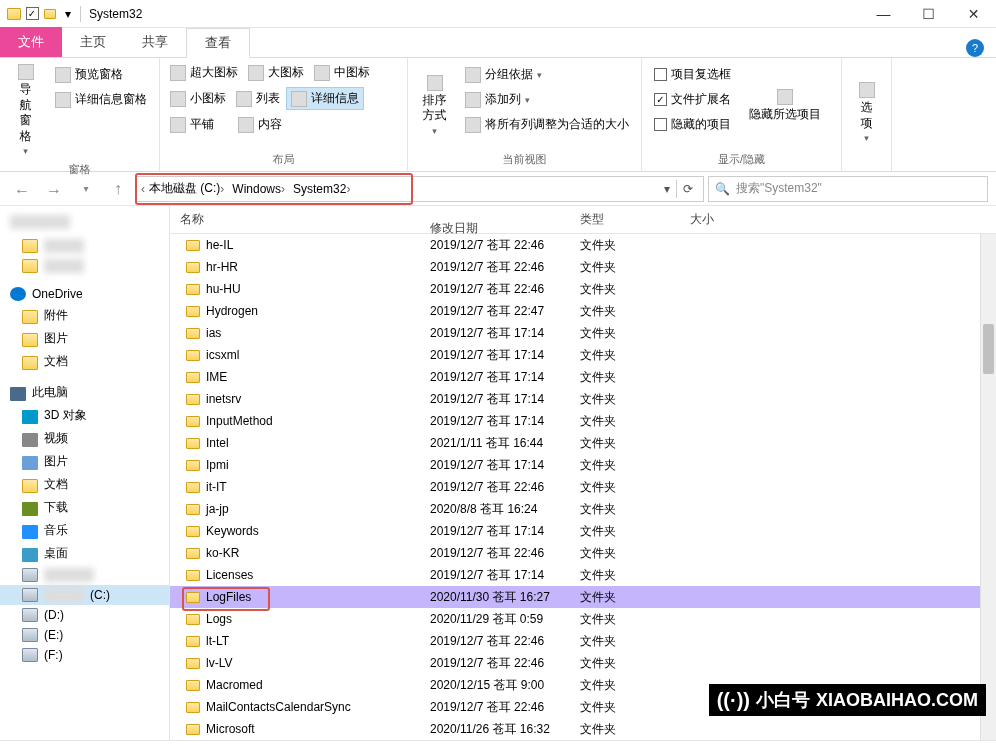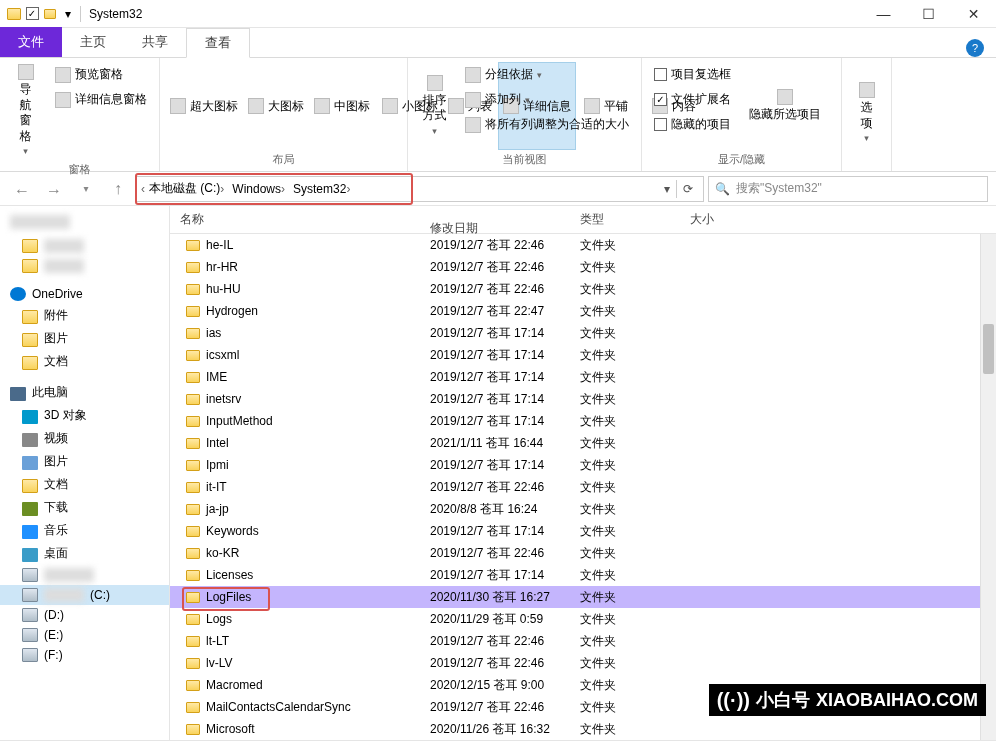--- a/index.html
+++ b/index.html
@@ -6,21 +6,21 @@
 body { width: 996px; height: 744px; background: #fff; font-size: 12px; color: #000; position: relative; overflow: hidden; }
 .titlebar { height: 28px; display: flex; align-items: center; border-bottom: 1px solid #e5e5e5; }
 .qat { display: flex; align-items: center; padding-left: 6px; gap: 2px; }
 .qat-icon { width: 16px; height: 16px; display: flex; align-items: center; justify-content: center; }
 .folder-icon { width: 14px; height: 12px; background: linear-gradient(#ffe9a6,#f9d35b); border: 1px solid #d4a017; border-radius: 1px; display: inline-block; }
 .folder-icon-sm { width: 14px; height: 11px; background: linear-gradient(#ffe9a6,#f9d35b); border: 1px solid #d4a017; border-radius: 1px; display: inline-block; flex-shrink: 0; }
 .title-text { flex: 1; text-align: left; padding-left: 6px; font-size: 12px; }
 .win-controls { display: flex; }
 .win-btn { width: 45px; height: 28px; display: flex; align-items: center; justify-content: center; color: #333; font-size: 14px; }
 .tabs { display: flex; height: 30px; align-items: flex-end; border-bottom: 1px solid #dadada; background: #fff; }
-.file-tab { background: #6d28d9; color: #fff; padding: 6px 18px; font-size: 13px; height: 30px; display: flex; align-items: center; }
+.file-tab { background: #ec4899; color: #fff; padding: 6px 18px; font-size: 13px; height: 30px; display: flex; align-items: center; }
 .tab { padding: 6px 18px; font-size: 13px; height: 30px; display: flex; align-items: center; color: #444; }
 .tab.active { border: 1px solid #dadada; border-bottom: 1px solid #fff; margin-bottom: -1px; background: #fff; }
 .help-icon { margin-left: auto; margin-right: 12px; width: 18px; height: 18px; border-radius: 50%; background: #1979ca; color: #fff; display: flex; align-items: center; justify-content: center; font-size: 11px; }
 .ribbon { height: 114px; display: flex; border-bottom: 1px solid #dadada; background: #fff; }
 .ribbon-group { display: flex; flex-direction: column; border-right: 1px solid #e5e5e5; padding: 4px 6px 2px; }
 .ribbon-group-content { flex: 1; display: flex; gap: 4px; }
 .ribbon-group-label { text-align: center; font-size: 11px; color: #666; padding: 2px 0; }
 .ribbon-btn-col { display: flex; flex-direction: column; align-items: center; justify-content: center; padding: 2px 8px; font-size: 12px; line-height: 1.3; text-align: center; gap: 2px; }
 .ribbon-row { display: flex; flex-direction: column; gap: 4px; padding: 2px; }
 .ribbon-item { display: flex; align-items: center; gap: 4px; padding: 2px 4px; font-size: 12px; white-space: nowrap; }
@@ -123,21 +123,21 @@
           </div>
         <div class="ribbon-item">
             <span class="icon-placeholder"></span>
             <span>详细信息窗格</span>
           </div>
       </div>
     </div>
     <div class="ribbon-group-label">窗格</div>
   </div>
   <div class="ribbon-group" style="width:248px">
-    <div class="ribbon-group-content" style="flex-direction:row">
+    <div class="ribbon-group-content" style="flex-direction:column">
       <div style="display:flex;gap:2px">
         <div class="ribbon-item">
             <span class="icon-placeholder"></span>
             <span>超大图标</span>
           </div>
         <div class="ribbon-item">
             <span class="icon-placeholder"></span>
             <span>大图标</span>
           </div>
         <div class="ribbon-item">

